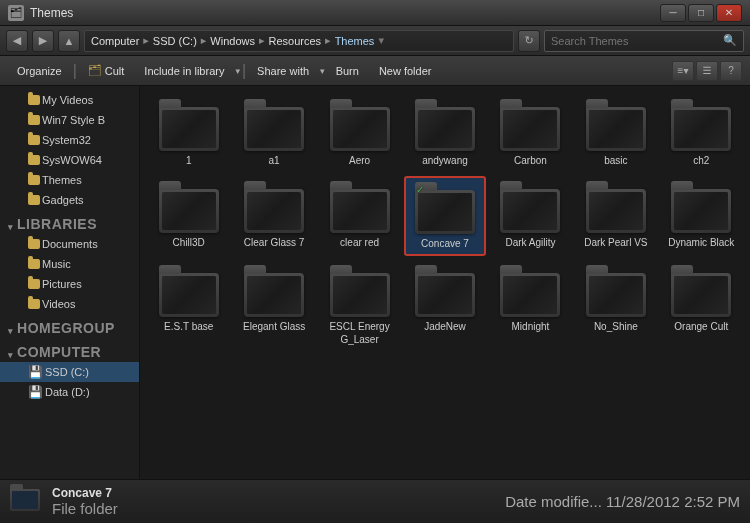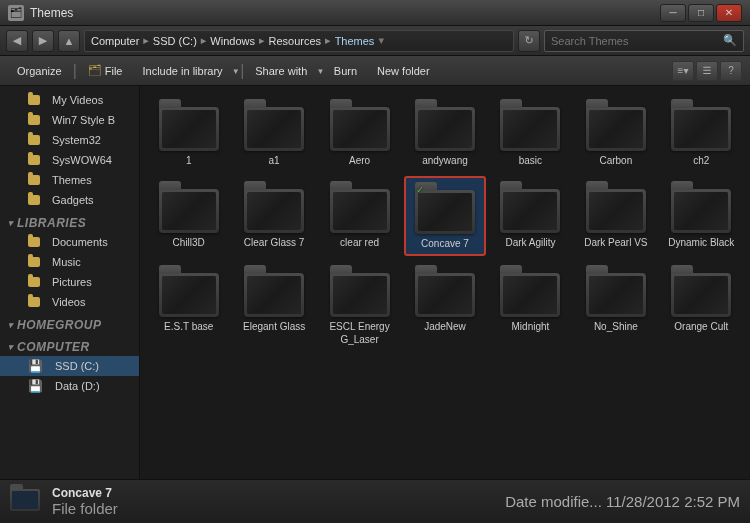--- a/index.html
+++ b/index.html
@@ -194,37 +194,36 @@
     .sidebar-item {
       padding: 2px 8px 2px 20px;
       color: #ccc;
       font-size: 11px;
       cursor: pointer;
       white-space: nowrap;
       overflow: hidden;
       text-overflow: ellipsis;
       display: flex;
       align-items: center;
-      gap: 12px;
+      gap: 2px;
       height: 20px;
     }
     .sidebar-item.selected { background: #2a4a6a; }
     .sidebar-item.indent1 { padding-left: 28px; }
 
     .sidebar-section {
       padding: 6px 8px 2px 8px;
       color: #888;
-      font-size: 12px;
+      font-size: 14px;
       font-weight: bold;
       text-transform: uppercase;
       letter-spacing: 0.5px;
       display: flex;
-      align-items: center;
+      align-items: flex-end;
       gap: 4px;
-      font-style: italic;
     }
     .sidebar-section::before {
       content: '▾';
       font-size: 9px;
     }
 
     .folder-icon {
       width: 14px;
       height: 11px;
       background: #c8a84b;
@@ -440,21 +439,21 @@
     <input class="search-input" type="text" placeholder="Search Themes" style="">
     <span>🔍</span>
   </div>
 </div>
 
 <div class="toolbar">
   <button class="tool-btn">Organize</button>
   <span style="color:#666;font-size:16px;">|</span>
   <button class="tool-btn">
     <span style="color:#c8a84b;">🗂</span>
-    <span>File</span>
+    <span>Cult</span>
   </button>
   <button class="tool-btn">Include in library</button>
   <span style="color:#aaa;font-size:9px;">▾</span>
   <span style="color:#666;font-size:16px;">|</span>
   <button class="tool-btn">Share with</button>
   <span style="color:#aaa;font-size:9px;">▾</span>
   <button class="tool-btn">Burn</button>
   <button class="tool-btn">New folder</button>
   <div class="tool-spacer"></div>
   <div class="view-btns">
@@ -564,37 +563,37 @@
         <div class="fthumb-back" style="position:relative;">
           <div class="fthumb-img" style="background:linear-gradient(135deg, #3a5a7a 0%, #2a4a6a 100%);"></div>
         </div>
       </div>
       <div class="file-name">andywang</div>
     </div>
         <div class="file-item">
       <div class="folder-thumb">
 
         <div class="fthumb-back" style="position:relative;">
+          <div class="fthumb-img" style="background:linear-gradient(135deg, #2a2a3a 0%, #1a1a2a 100%);"></div>
+        </div>
+      </div>
+      <div class="file-name">Carbon</div>
+    </div>
+        <div class="file-item">
+      <div class="folder-thumb">
+
+        <div class="fthumb-back" style="position:relative;">
           <div style="position:absolute;inset:3px;background:#111;border-radius:2px;display:flex;align-items:center;justify-content:center;">
         <div style="width:18px;height:14px;background:#1a6ab5;border:1px solid #4a9af5;border-radius:1px;display:flex;align-items:flex-start;justify-content:flex-start;padding:1px;">
           <div style="width:100%;height:3px;background:#4a9af5;border-radius:1px;"></div>
         </div>
       </div>
         </div>
       </div>
       <div class="file-name">basic</div>
-    </div>
-        <div class="file-item">
-      <div class="folder-thumb">
-
-        <div class="fthumb-back" style="position:relative;">
-          <div class="fthumb-img" style="background:linear-gradient(135deg, #2a2a3a 0%, #1a1a2a 100%);"></div>
-        </div>
-      </div>
-      <div class="file-name">Carbon</div>
     </div>
         <div class="file-item">
       <div class="folder-thumb">
 
         <div class="fthumb-back" style="position:relative;">
           <div class="fthumb-img" style="background:linear-gradient(135deg, #2a2a3a 0%, #1a1a2a 100%);"></div>
         </div>
       </div>
       <div class="file-name">ch2</div>
     </div>

